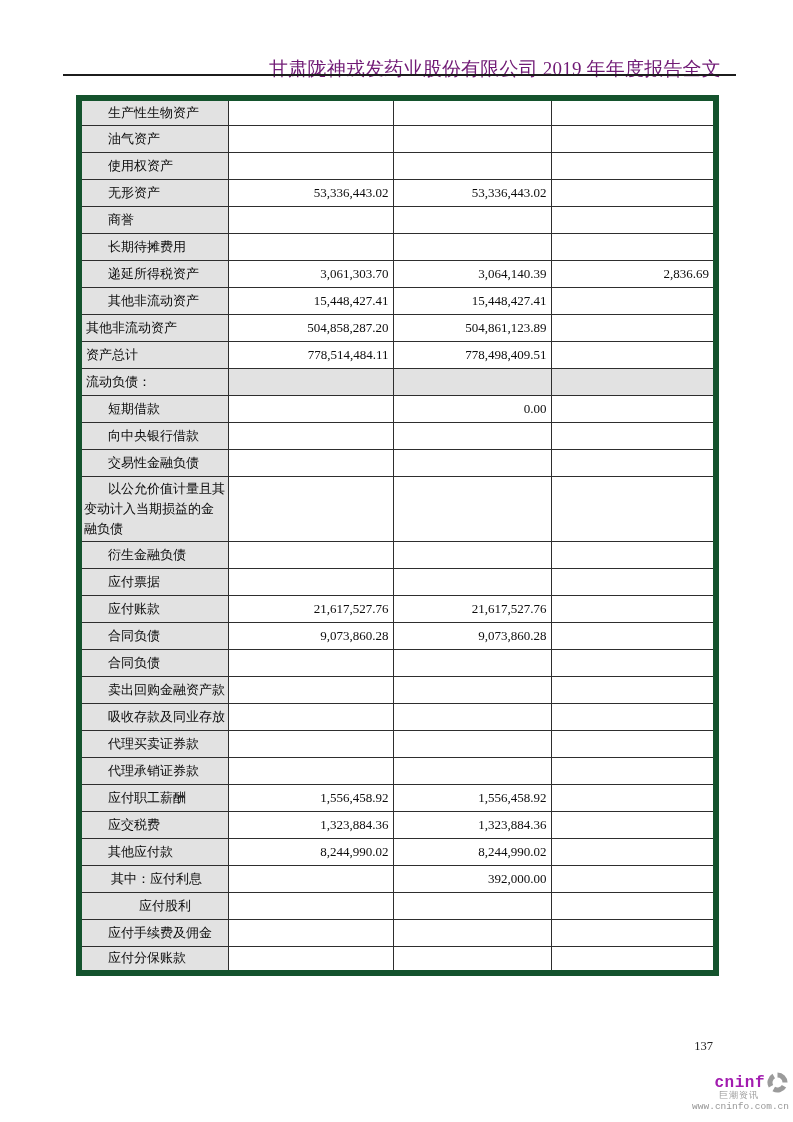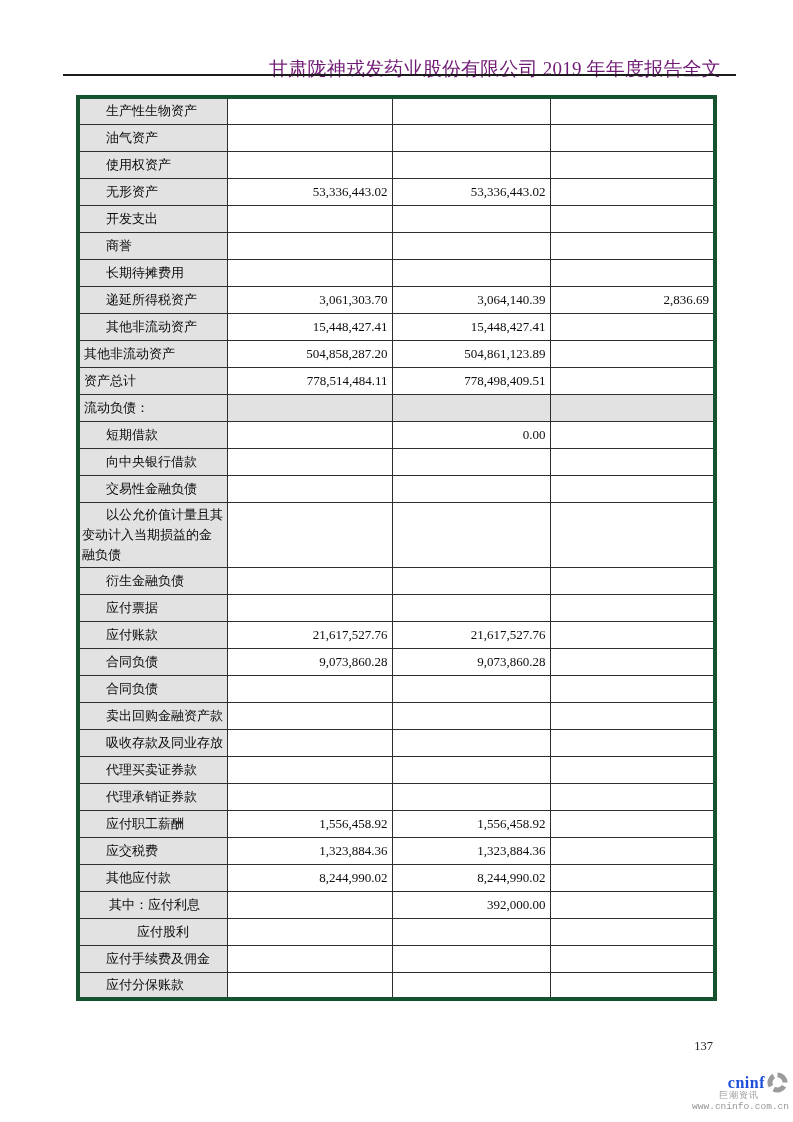--- a/index.html
+++ b/index.html
@@ -56,21 +56,21 @@
     background: #ffffff;
     padding: 0 4px;
     text-align: right;
     font-variant-numeric: tabular-nums;
   }
   tr.shaded td.val { background: #e2e2e2; }
   .ind0 { text-indent: 2px; }
   .ind1 { text-indent: 24px; }
   .ind2 { text-indent: 27px; }
   .ind3 { text-indent: 55px; }
-  table.sheet { border: 4px solid #14532d; }
+  table.sheet { border: 6px solid #14532d; }
 
   
   .page-number {
     position: absolute;
     top: 1039px; right: 80px;
     font-size: 12.5px;
     color: #222;
   }
   .logo {
     position: absolute;
@@ -78,25 +78,25 @@
     text-align: right;
     line-height: 1;
   }
   .logo-brand-row {
     display: flex;
     align-items: center;
     justify-content: flex-end;
     gap: 1px;
   }
   .logo-brand {
-    font-family: Liberation Serif, serif;
+    font-family: Liberation Mono, monospace;
     font-weight: bold;
     font-size: 16px;
     letter-spacing: 0.5px;
-    color: #1d4ed8;
+    color: #a21caf;
     margin-left: 12px;
   }
   .logo-icon { width: 23px; height: 23px; display: block; }
   .logo-caption {
     font-size: 9px;
     color: #9b9b9b;
     margin: -3px 30px 0 0;
     letter-spacing: 1px;
   }
   .logo-url {
@@ -138,26 +138,20 @@
         <tr>
           <td class="lbl ind1">使用权资产</td>
           <td class="val"></td>
           <td class="val"></td>
           <td class="val"></td>
         </tr>
         <tr>
           <td class="lbl ind1">无形资产</td>
           <td class="val">53,336,443.02</td>
           <td class="val">53,336,443.02</td>
-          <td class="val"></td>
-        </tr>
-        <tr>
-          <td class="lbl ind1">开发支出</td>
-          <td class="val"></td>
-          <td class="val"></td>
           <td class="val"></td>
         </tr>
         <tr>
           <td class="lbl ind1">商誉</td>
           <td class="val"></td>
           <td class="val"></td>
           <td class="val"></td>
         </tr>
         <tr>
           <td class="lbl ind1">长期待摊费用</td>

